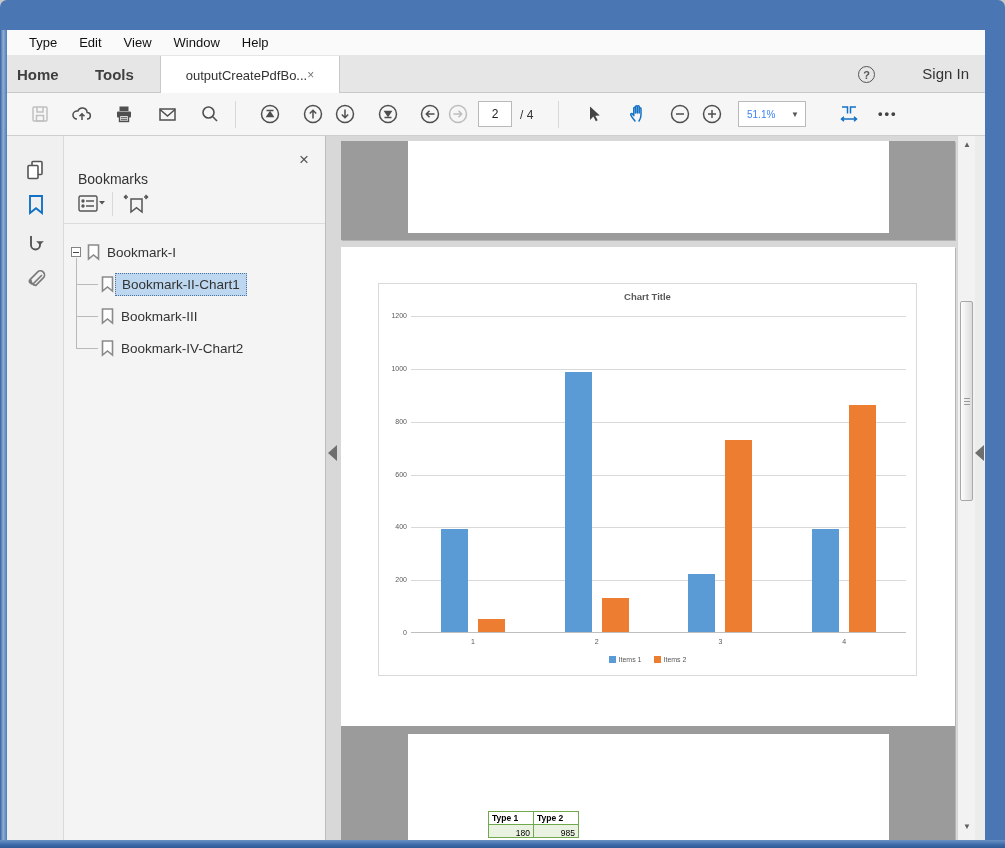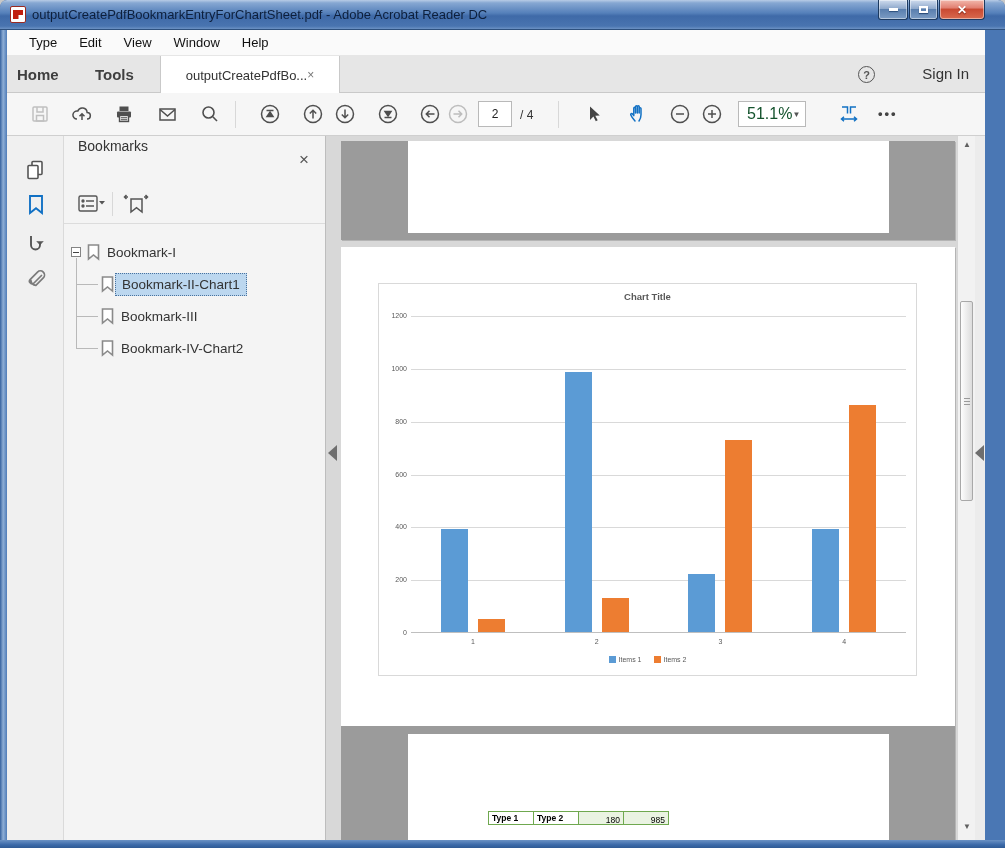--- a/index.html
+++ b/index.html
@@ -46,29 +46,29 @@
     font-size:11px;color:#555;display:flex;align-items:center;justify-content:center;font-weight:bold;}
   .signin{position:absolute;right:16px;top:9px;font-size:15px;color:#333;}
   .toolbar{position:absolute;left:0;top:63px;right:0;height:43px;background:#f6f6f6;border-bottom:1px solid #cfcfcf;}
   .ti{position:absolute;top:10px;width:22px;height:22px;display:flex;align-items:center;justify-content:center;}
   .sep{position:absolute;top:8px;width:1px;height:27px;background:#d8d8d8;}
   .pagebox{position:absolute;left:471px;top:8px;width:34px;height:26px;border:1px solid #b9b9b9;background:#fff;
     text-align:center;font-size:12px;color:#222;font-family:"Liberation Sans",sans-serif;}
   .pagetotal{position:absolute;left:513px;top:15px;font-size:12px;color:#333;}
   .zoombox{position:absolute;left:731px;top:8px;width:68px;height:26px;border:1px solid #b9b9b9;background:#fff;
     display:flex;align-items:center;}
-  .zoombox .zl{flex:1;font-size:16px;color:#14532d;padding-left:8px;}
+  .zoombox .zl{flex:1;font-size:10px;color:#3b82f6;padding-left:8px;}
   .zoombox .za{font-size:8px;color:#555;padding-right:6px;}
   .ellip{position:absolute;left:871px;top:13px;font-size:13px;letter-spacing:2px;color:#444;font-weight:bold;}
   
   .leftrail{position:absolute;left:0;top:106px;bottom:0;width:57px;background:#f0f0f0;border-right:1px solid #dadada;}
   .railbtn{position:absolute;left:17px;width:24px;height:24px;}
   
   .panel{position:absolute;left:57px;top:106px;bottom:0;width:262px;background:#f4f4f4;border-right:1px solid #bdbdbd;}
-  .panel .ptitle{position:absolute;left:14px;top:2px;font-size:14px;color:#333;}
+  .panel .ptitle{position:absolute;left:14px;top:35px;font-size:14px;color:#333;}
   .panel .pclose{position:absolute;right:16px;top:14px;font-size:17px;color:#555;}
   .ptools{position:absolute;left:0;top:48px;right:0;height:40px;border-bottom:1px solid #dcdcdc;}
   .ptools .vsep{position:absolute;left:48px;top:8px;width:1px;height:24px;background:#d8d8d8;}
   .bm-tree{position:absolute;left:0;top:100px;right:4px;}
   .bm-row{position:relative;height:32px;display:flex;align-items:center;}
   .bm-label{font-size:13.5px;color:#333;padding:3px 6px;white-space:nowrap;}
   .bm-label.sel{background:#bcd7ef;border:1px dotted #49729e;}
   .bm-exp{position:absolute;left:7px;top:11px;width:10px;height:10px;border:1px solid #848484;background:#fff;}
   .bm-exp:before{content:"";position:absolute;left:1px;top:3.5px;width:6px;height:1px;background:#444;}
   .treeline{position:absolute;background:#b9b9b9;}
@@ -82,21 +82,21 @@
   .c-title{position:absolute;left:0;top:7px;width:100%;text-align:center;font-size:9.5px;font-weight:bold;color:#595959;}
   .plot{position:absolute;left:32px;top:32px;width:495px;height:317px;border-bottom:1px solid #bfbfbf;}
   .gline{position:absolute;left:0;width:100%;height:1px;background:#d9d9d9;}
   .ytick{position:absolute;width:28px;text-align:right;font-size:7px;color:#595959;}
   .bar{position:absolute;bottom:0;width:27px;}
   .cat{position:absolute;font-size:7px;color:#595959;text-align:center;width:20px;}
   .legend{position:absolute;left:0;top:372px;width:100%;display:flex;justify-content:center;gap:12px;}
   .legitem{display:flex;align-items:center;gap:3px;font-size:7px;color:#595959;}
   .legsw{width:7px;height:7px;}
   
-  .xtable{position:absolute;display:flex;flex-direction:row;}
+  .xtable{position:absolute;display:flex;flex-direction:column;}
   .xrow{display:flex;}
   .xcell{width:46px;height:14px;border:1px solid #6fa84f;margin-left:-1px;margin-top:-1px;
     font-size:8.5px;color:#000;overflow:hidden;padding:1px 3px;background:#fff;}
   .xcell.hdr{font-weight:bold;}
   .xcell.num{text-align:right;background:#eaf3e2;padding-top:3px;}
   
   .vscroll{position:absolute;right:0;top:0;bottom:0;width:18px;background:#f2f2f2;border-left:1px solid #d6d6d6;}
   .sbtn{position:absolute;left:0;width:18px;height:17px;color:#606060;font-size:8px;display:flex;align-items:center;justify-content:center;}
   .sthumb{position:absolute;left:2px;top:165px;width:13px;height:200px;border:1px solid #a8a8a8;border-radius:2px;
     background:linear-gradient(90deg,#fdfdfd,#dcdcdc);}
@@ -106,35 +106,20 @@
   .collapse-l{position:absolute;left:321px;top:415px;width:0;height:0;
     border-top:8px solid transparent;border-bottom:8px solid transparent;border-right:9px solid #6e6e6e;}
   .collapse-r{position:absolute;right:1px;top:415px;width:0;height:0;
     border-top:8px solid transparent;border-bottom:8px solid transparent;border-right:9px solid #6e6e6e;}
 </style>
 </head>
 <body>
 
 <div class="win">
 
-  <div class="titlebar">
-    <div class="pdficon"></div>
-    <div class="apptitle">outputCreatePdfBookmarkEntryForChartSheet.pdf - Adobe Acrobat Reader DC</div>
-    <div class="winbtns">
-      <div class="winbtn min">
-          <div class="minbar"></div>
-        </div>
-      <div class="winbtn max">
-          <div class="maxrect"></div>
-        </div>
-      <div class="winbtn close">
-          <span>✕</span>
-        </div>
-    </div>
-  </div>
 
   <div class="app">
 
     <div class="menubar">
       <span>Type</span>
       <span>Edit</span>
       <span>View</span>
       <span>Window</span>
       <span>Help</span>
     </div>

